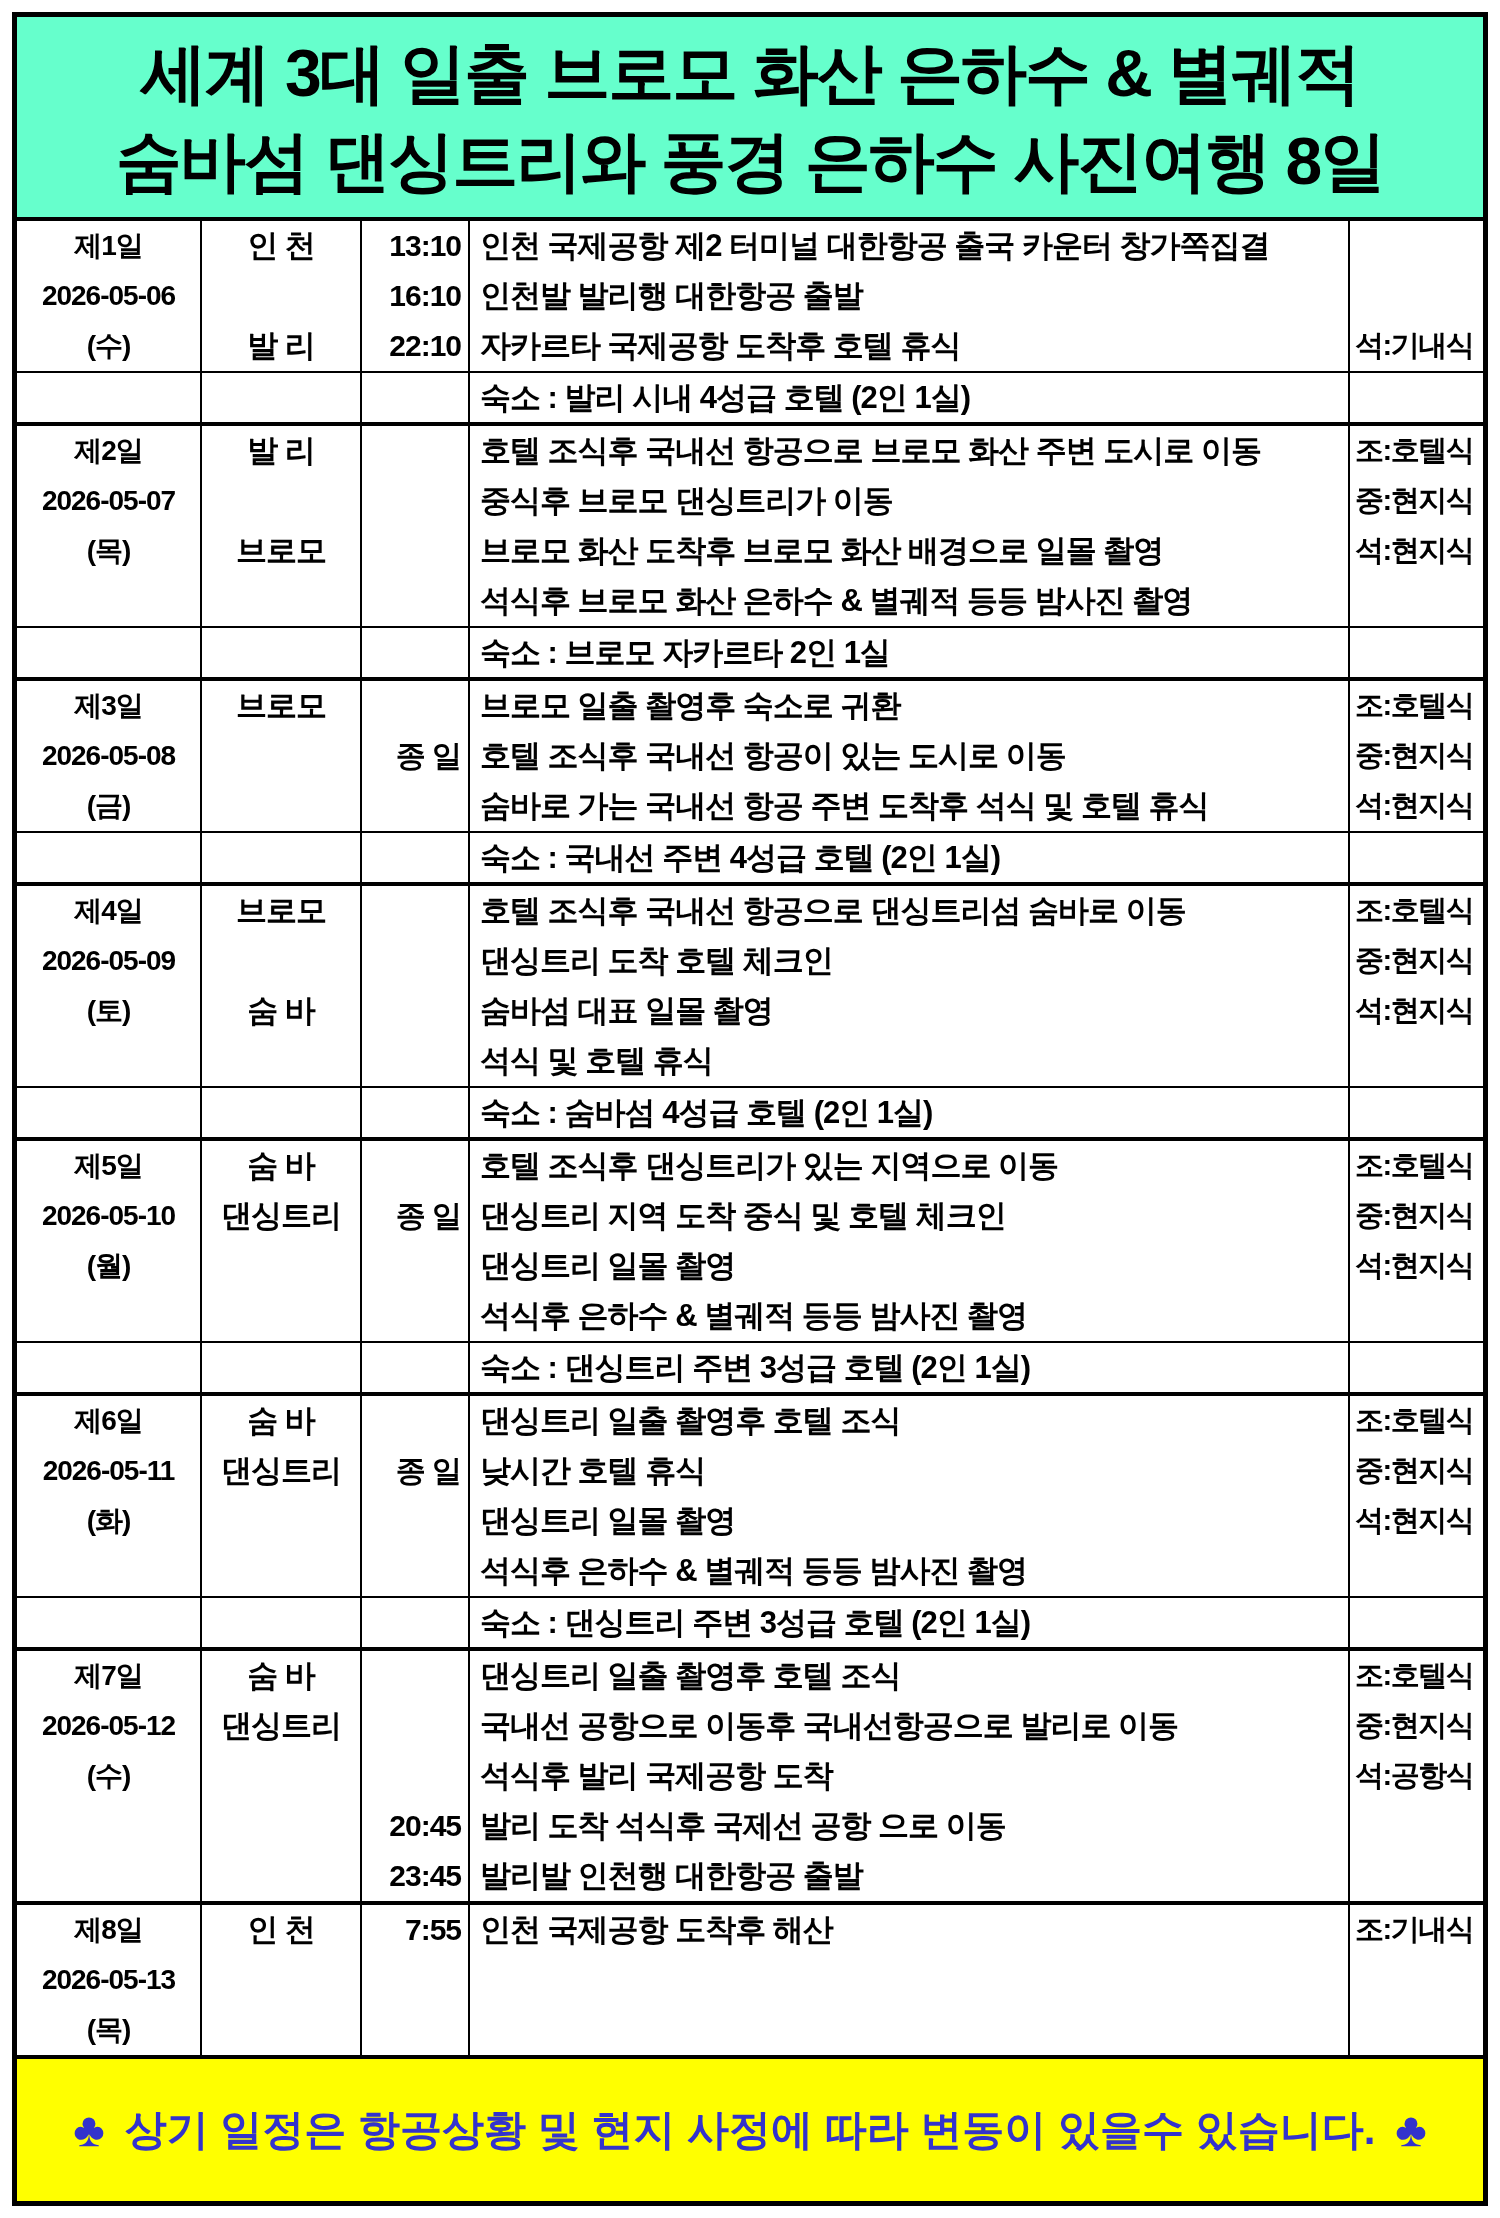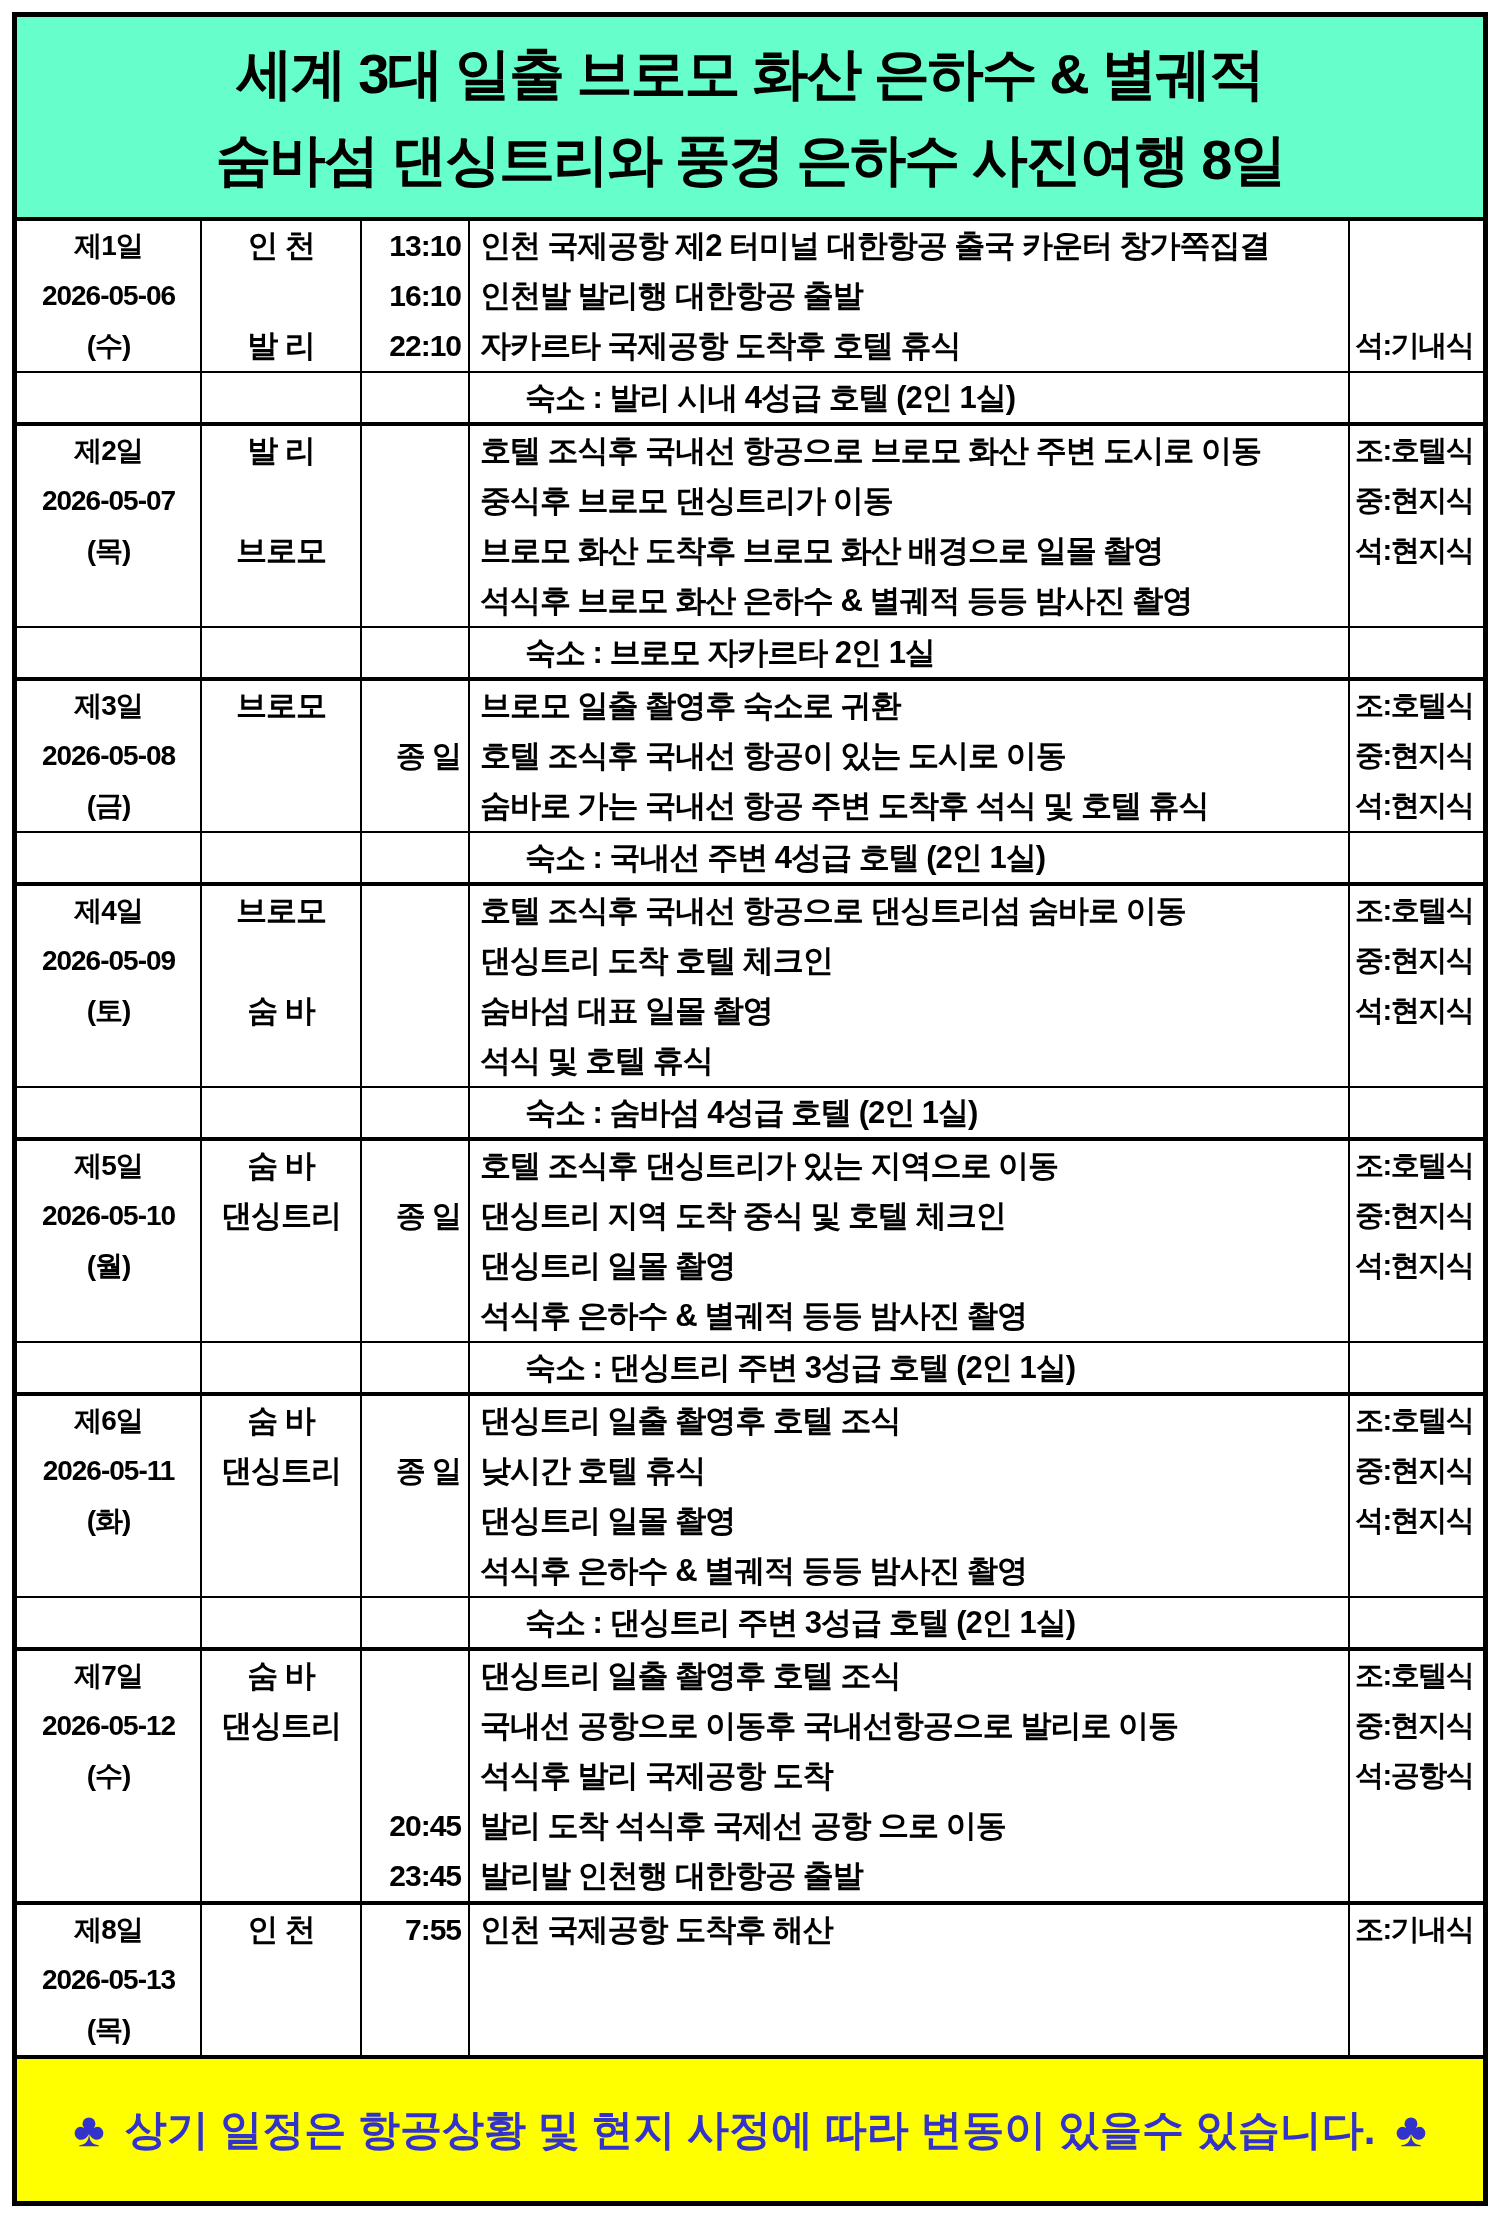--- a/index.html
+++ b/index.html
@@ -12,21 +12,21 @@
     width:100%;height:100%;box-sizing:border-box;border:5px solid var(--border,#000);
     display:flex;flex-direction:column;overflow:hidden;background:#fff;
   }
   
   .title-block{
     background:var(--title-bg,#66FFCC);height:200px;flex:none;
     border-bottom:4px solid var(--border,#000);
     display:flex;flex-direction:column;justify-content:space-evenly;
     text-align:center;
   }
-  .title-line{font-size:56px;font-weight:900;letter-spacing:-2px;line-height:1;}
+  .title-line{font-size:66px;font-weight:900;letter-spacing:-2px;line-height:1;}
   
   .grid-row{display:grid;grid-template-columns:185px 160px 108px 880px 1fr;}
   .cell{border-right:2px solid var(--border,#000);min-width:0;}
   .cell:last-child{border-right:none;}
   
   .header-row{
     background:var(--header-bg,#FFFF00);height:71px;flex:none;
     border-bottom:4px solid var(--border,#000);
   }
   .header-row .cell{
@@ -39,21 +39,21 @@
   .line{
     height:50px;display:flex;align-items:center;justify-content:center;
     white-space:nowrap;font-size:31px;letter-spacing:-1px;
   }
   .col-date .line{font-size:28px;}
   .col-time .line{justify-content:flex-end;padding-right:7px;font-size:30px;}
   .col-detail .line{justify-content:flex-start;padding-left:10px;text-align:right;}
   .col-meal .line{justify-content:flex-start;padding-left:5px;font-size:29px;letter-spacing:-1.5px;}
   .lodging-row{border-top:2px solid var(--border,#000);}
   .lodging-row .cell{height:49px;}
-  .lodging-row .line{height:49px;justify-content:flex-start;padding-left:10px;margin-left:45px;}
+  .lodging-row .line{height:49px;justify-content:flex-start;padding-left:10px;}
   
   .footer{
     background:var(--footer-bg,#FFFF00);flex:1;min-height:58px;
     display:flex;align-items:center;justify-content:center;gap:20px;
     color:var(--footer-text,#3333CC);
   }
   .footer .note-text{font-size:42px;font-weight:700;letter-spacing:0px;white-space:nowrap;}
   .footer .club{font-size:48px;font-weight:bold;line-height:1;}
 </style>
 </head>

